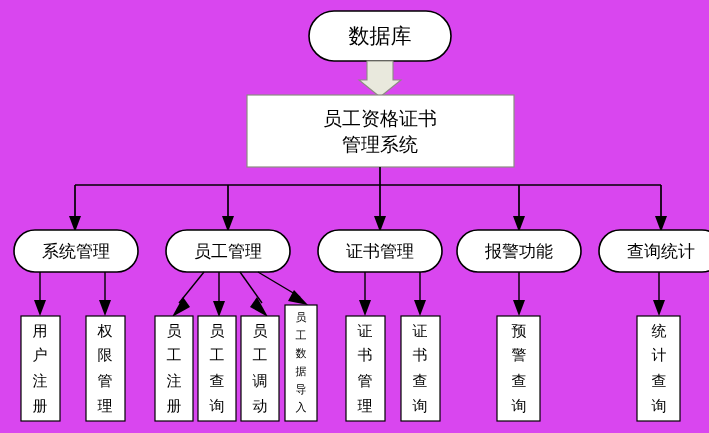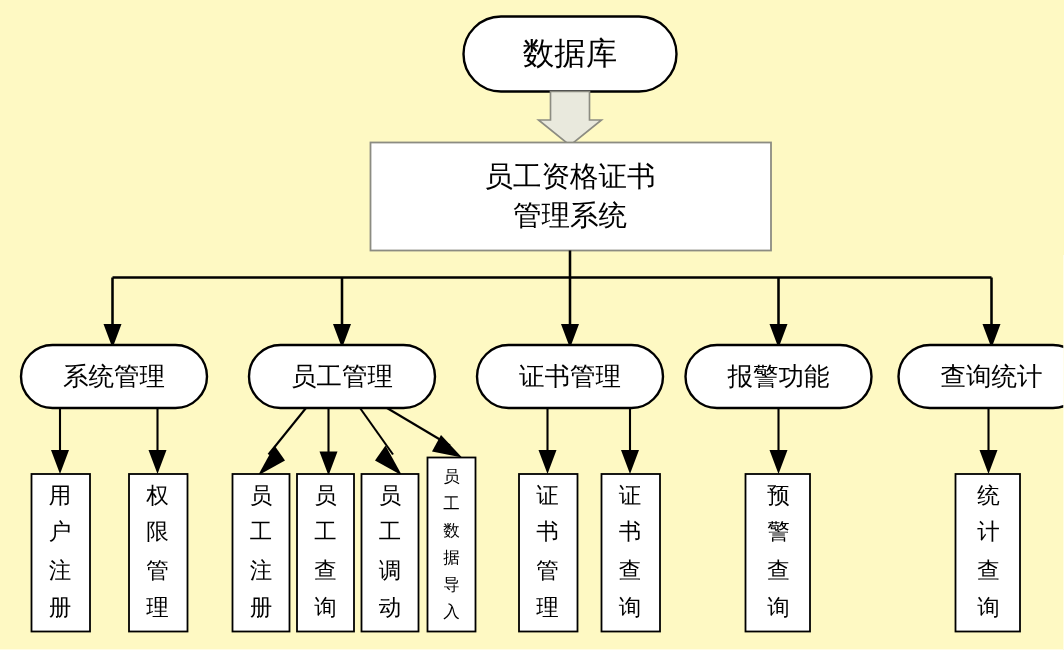--- a/index.html
+++ b/index.html
@@ -10,21 +10,21 @@
   body {
     width: 709px;
     height: 433px;
     font-family: "DejaVu Sans", "Liberation Sans", sans-serif;
     overflow: hidden;
   }
   #diagram-root {
     position: relative;
     width: 709px;
     height: 433px;
-    background: #fef9c3;
+    background: #d946ef;
   }
   svg.diagram {
     display: block;
     width: 709px;
     height: 433px;
   }
   .node-shape {
     fill: #ffffff;
     stroke: #000000;
     stroke-width: 1.6;

